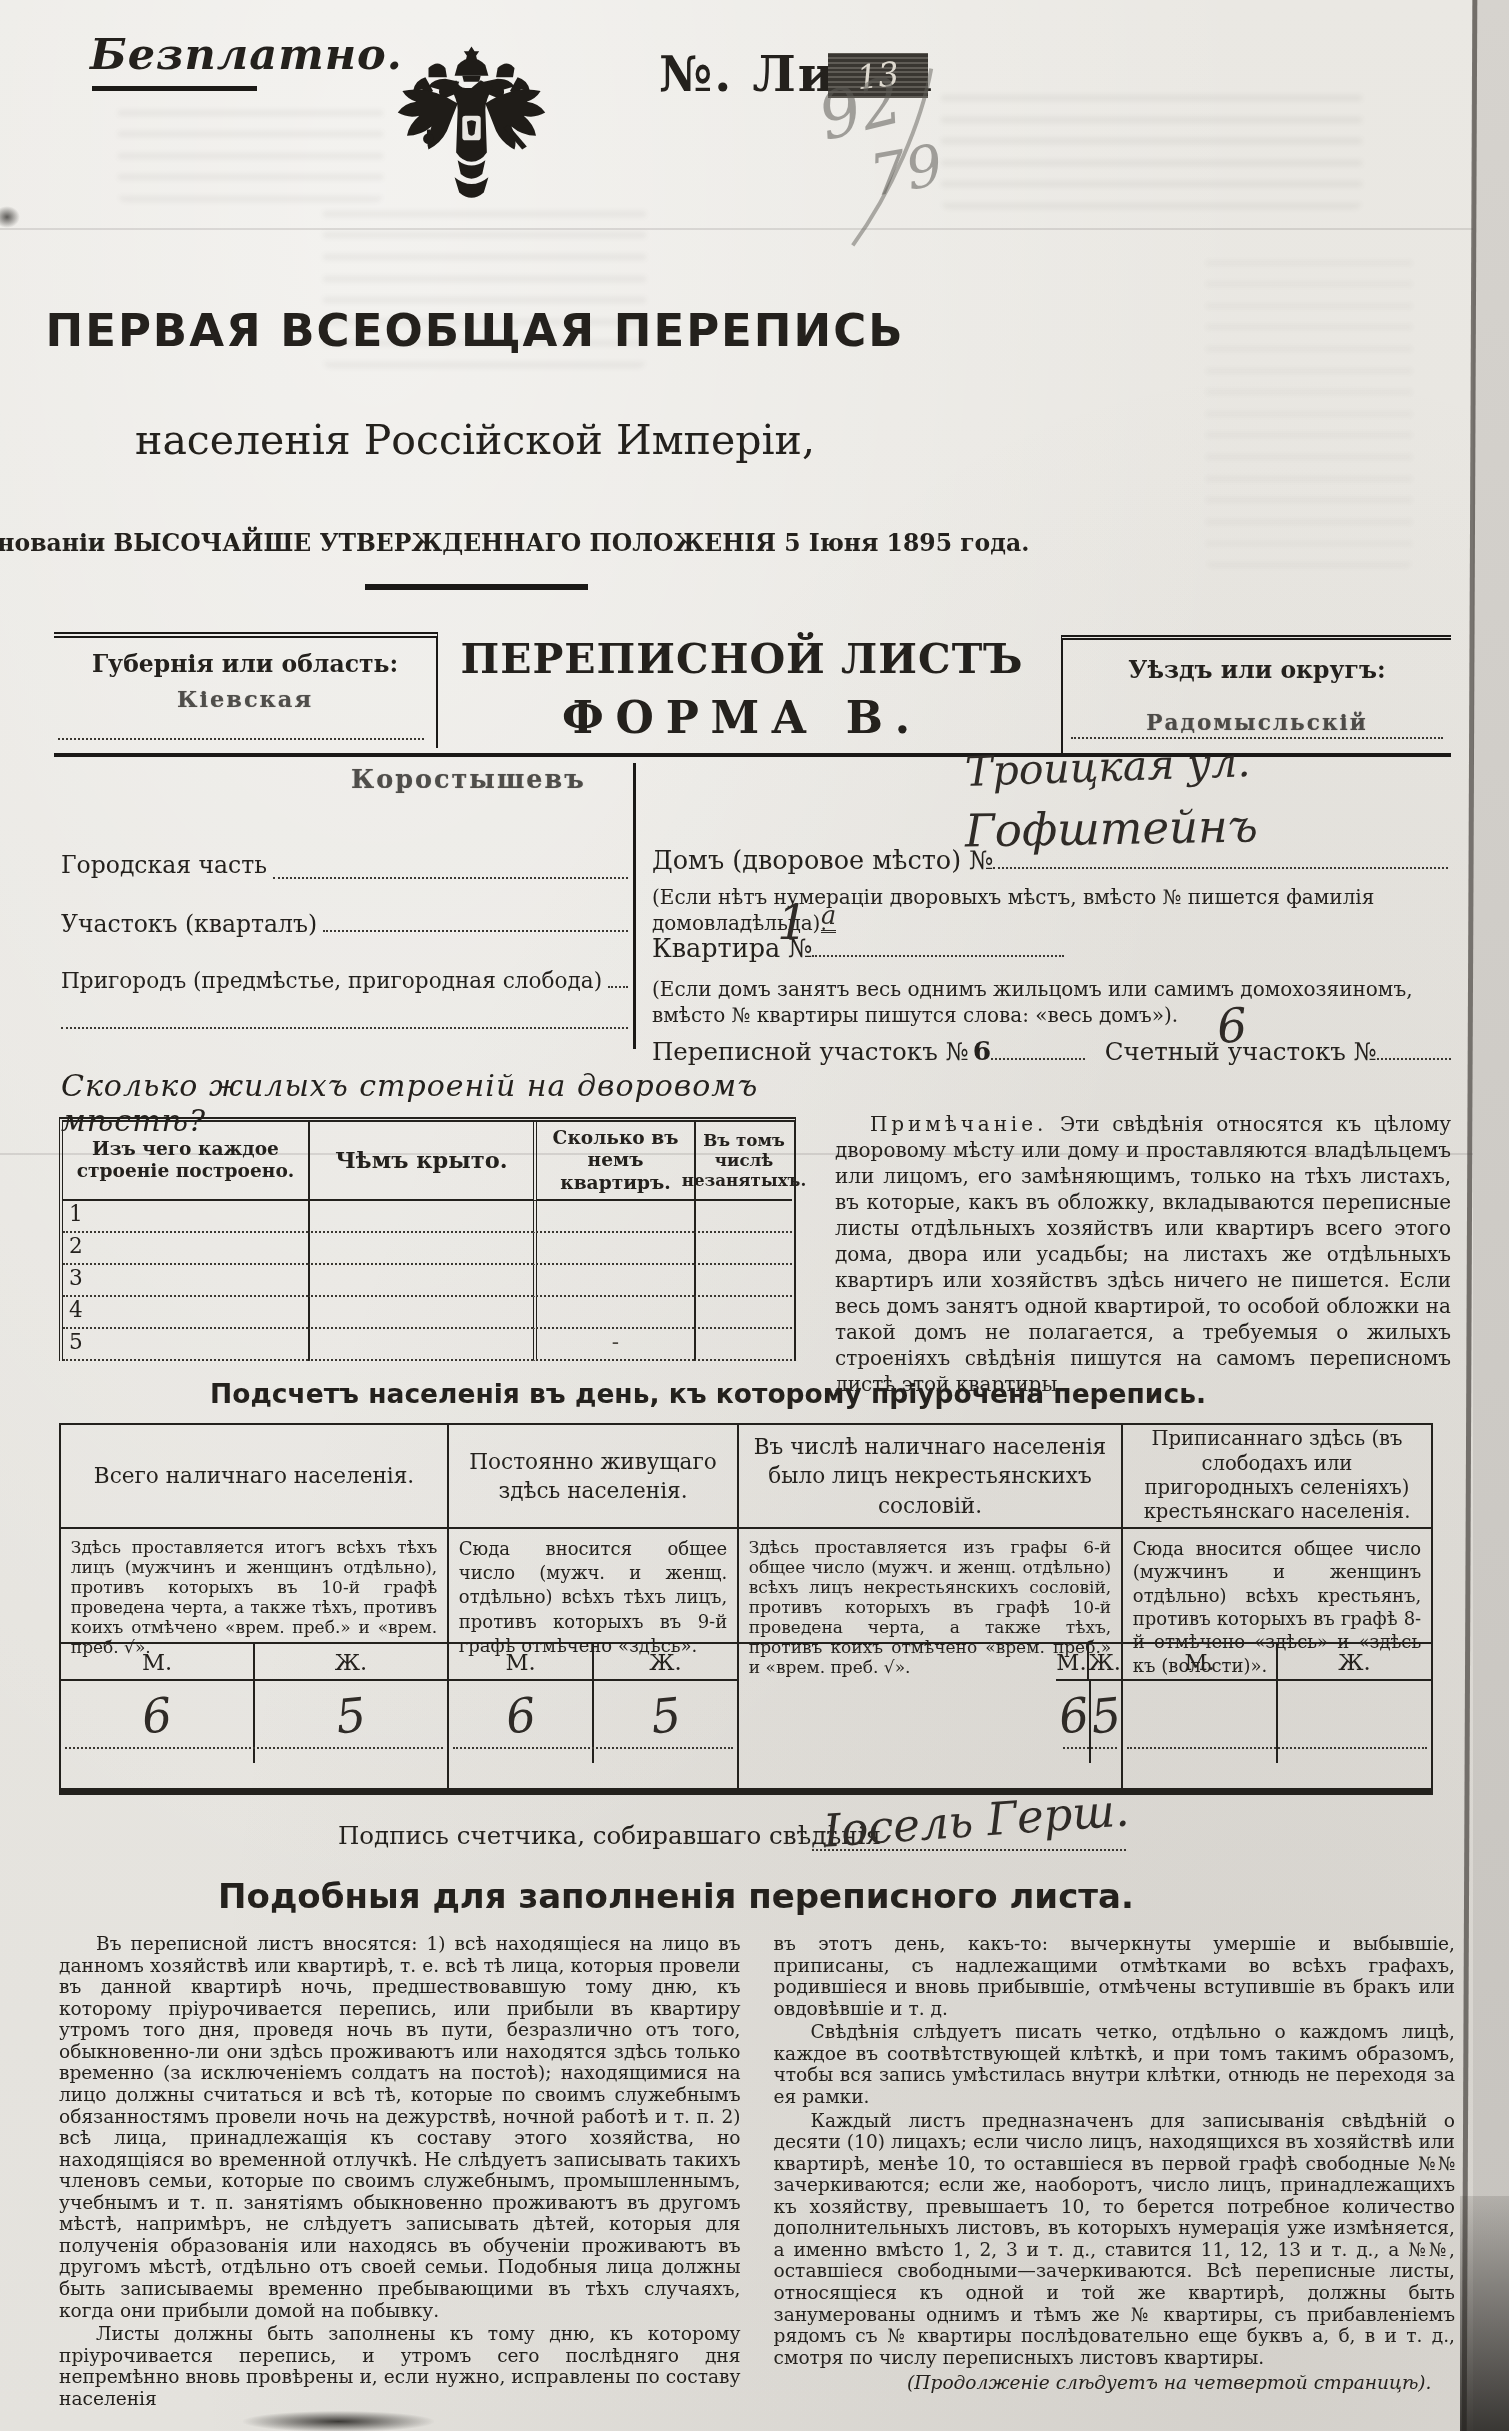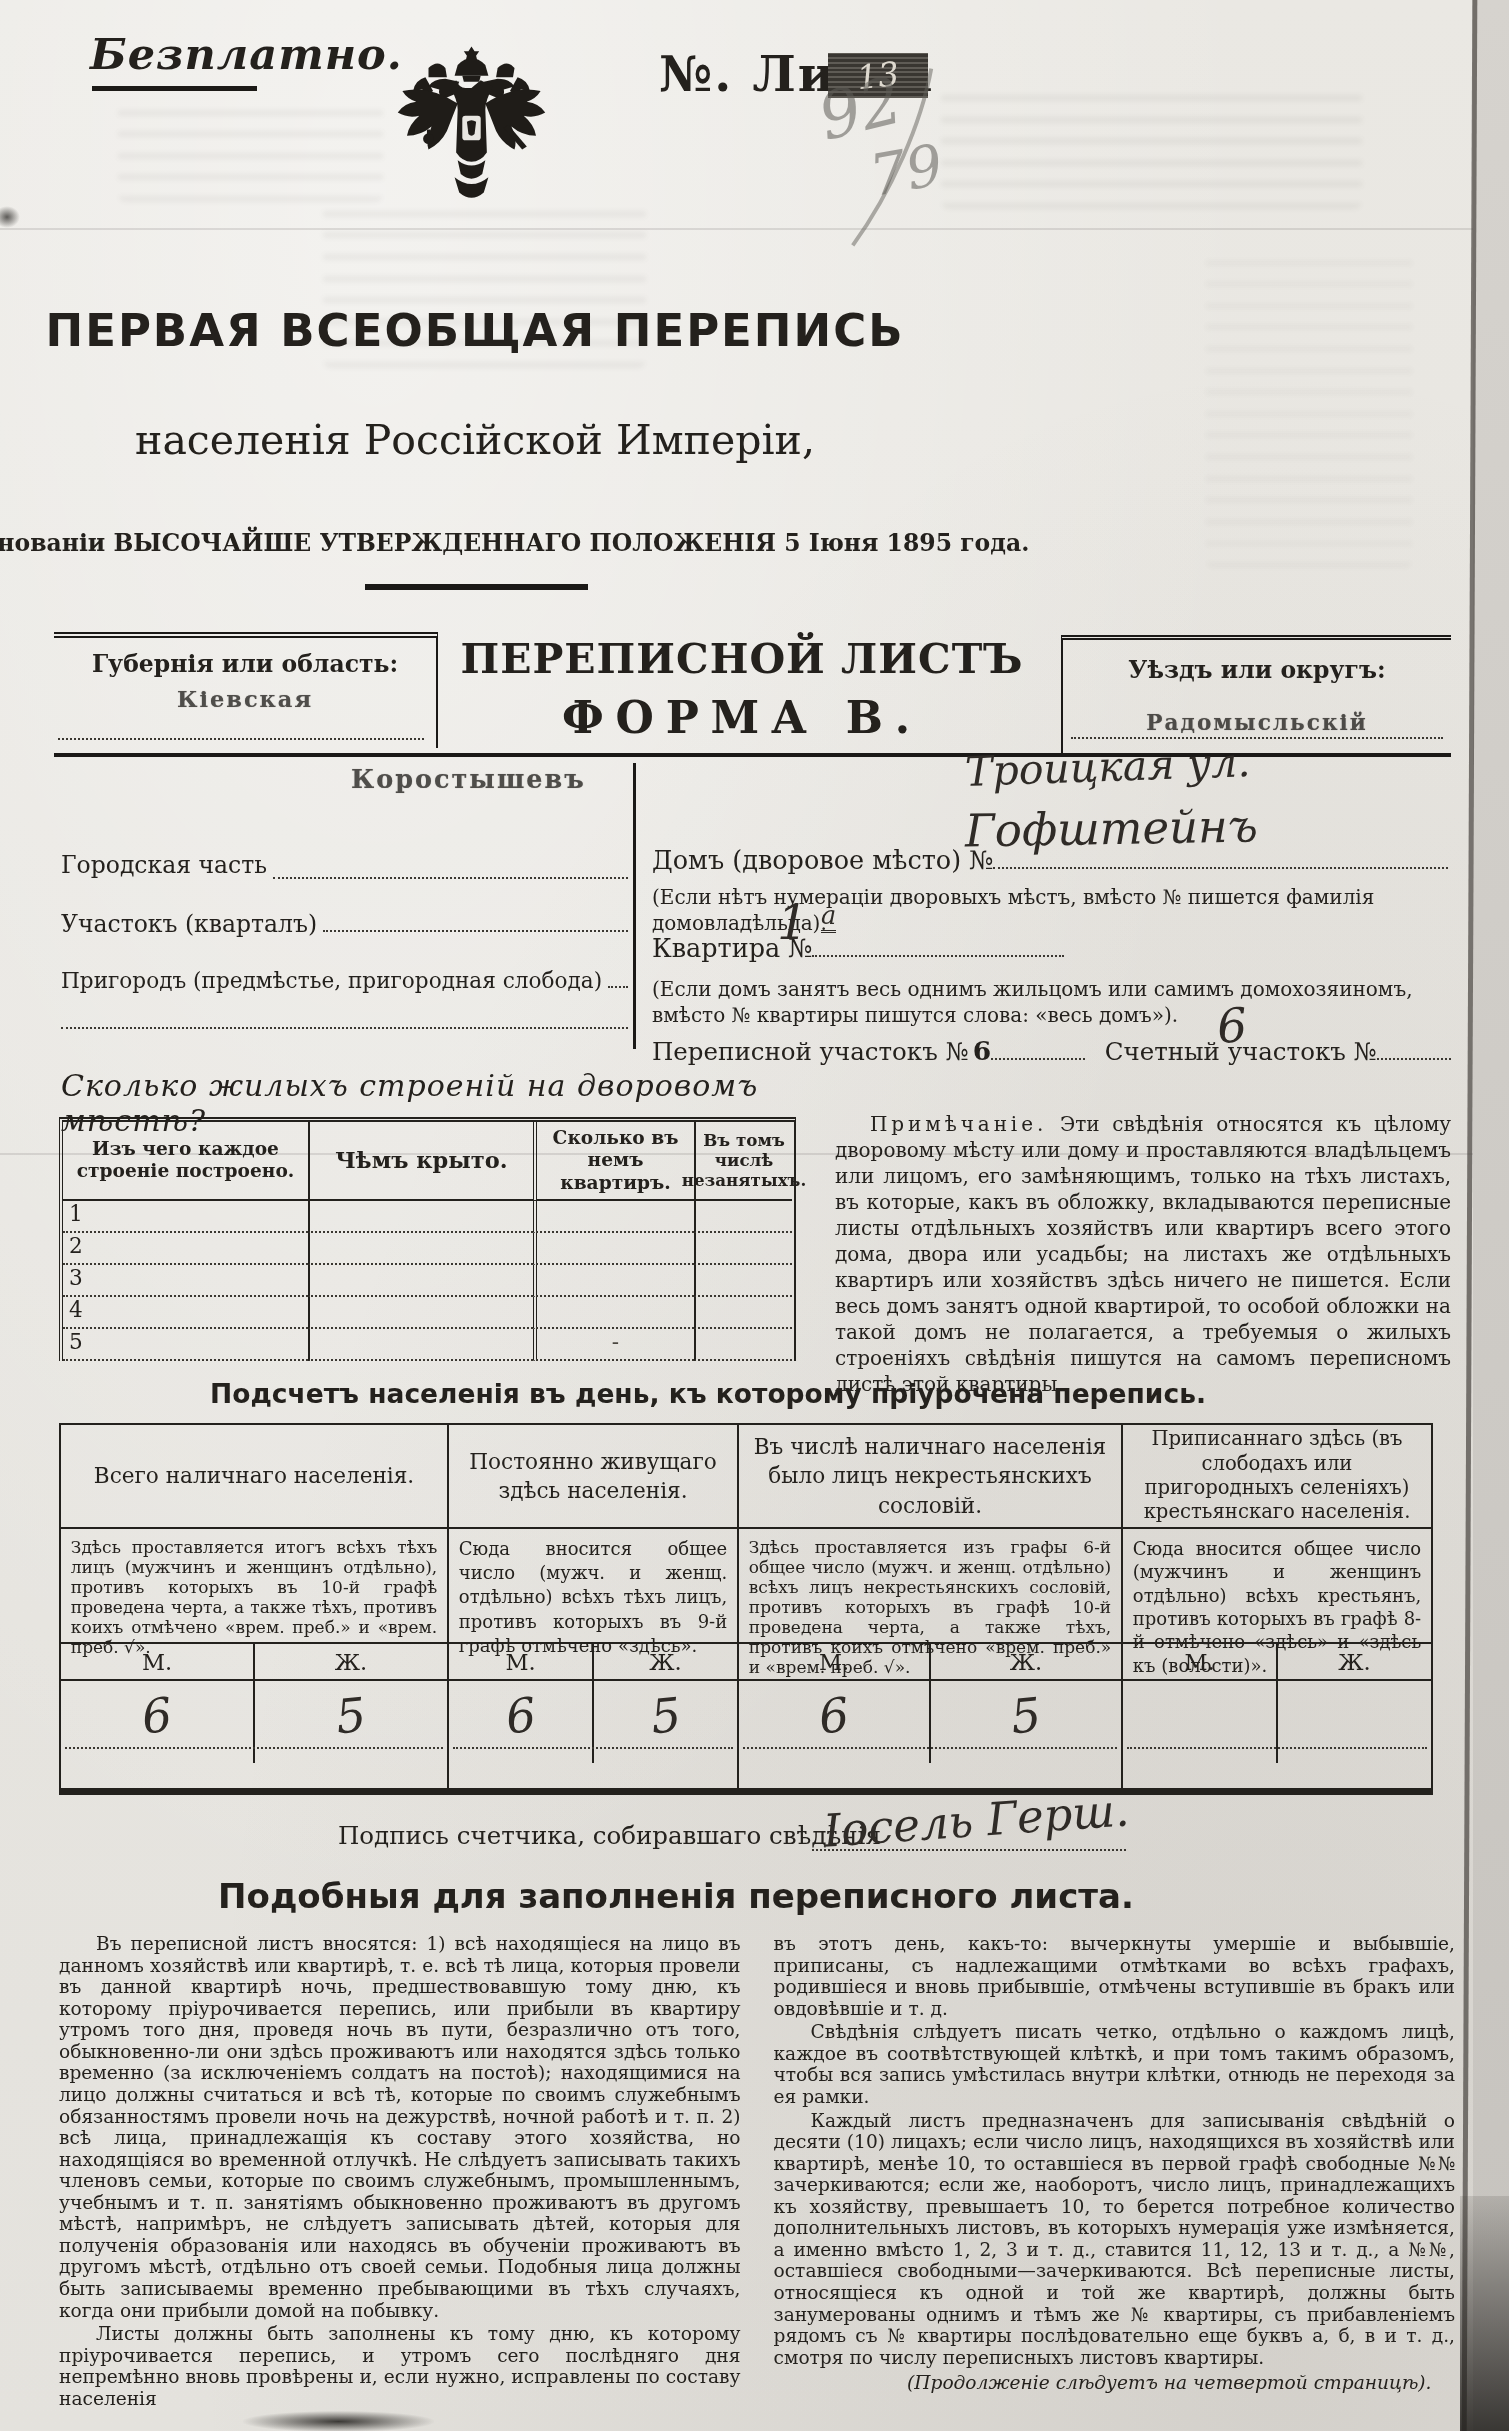--- a/index.html
+++ b/index.html
@@ -93,21 +93,21 @@
   
   .bnote { left:835px; top:1111px; width:616px; font-size:20px; line-height:1.3; text-align:justify; }
   .bnote p { text-indent:35px; }
   .bnote .nt { letter-spacing:3.9px; }
 
   
   .ptitle { left:708px; top:1378px; font-family:"DejaVu Sans",sans-serif; font-weight:bold; font-size:26.5px; white-space:nowrap; }
   .ptable { left:59px; top:1423px; width:1374px; height:372px; border:2.9px solid #23211d; border-bottom-width:7.8px; display:flex; }
   .pg { display:flex; flex-direction:column; }
   .pg + .pg { border-left:2.9px solid #23211d; }
-  .pg1 { width:386px; } .pg2 { width:290px; } .pg3 { width:384px; } .pg4 { flex:1; }
+  .pg1 { width:386px; } .pg2 { width:290px; } .pg3 { width:384px;align-items:flex-end; } .pg4 { flex:1; }
   .ph { height:104px; border-bottom:2px solid #23211d; display:flex; align-items:center; justify-content:center;
         text-align:center; font-size:21.6px; line-height:1.35; padding:5.9px 13.7px; }
   .pg4 .ph { font-size:19.6px; line-height:1.25; padding:5.9px 7.8px; }
   .pd { height:115px; border-bottom:2px solid #23211d; padding:7.8px 9.8px 3.9px; font-size:17px; line-height:1.18; text-align:justify; }
   .pg2 .pd { font-size:18px; line-height:1.35; }
   .pg4 .pd { font-size:18px; line-height:1.3; }
   .pmj { height:37px; border-bottom:2px solid #23211d; display:flex; }
   .pv { height:82px; position:relative; display:flex; }
   .half { flex:1; display:flex; align-items:center; justify-content:center; font-size:22.5px; }
   .half + .half { border-left:2px solid #23211d; }

